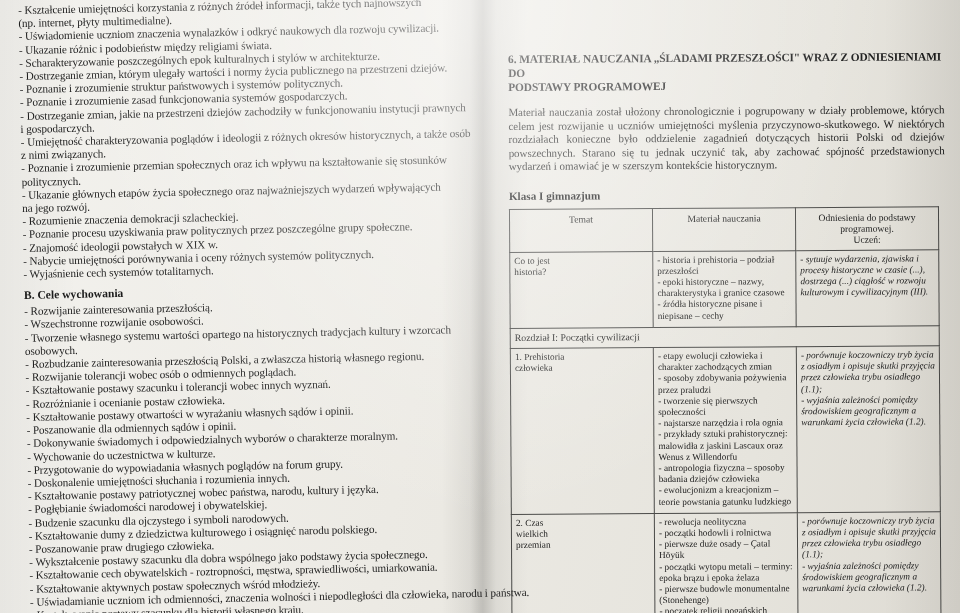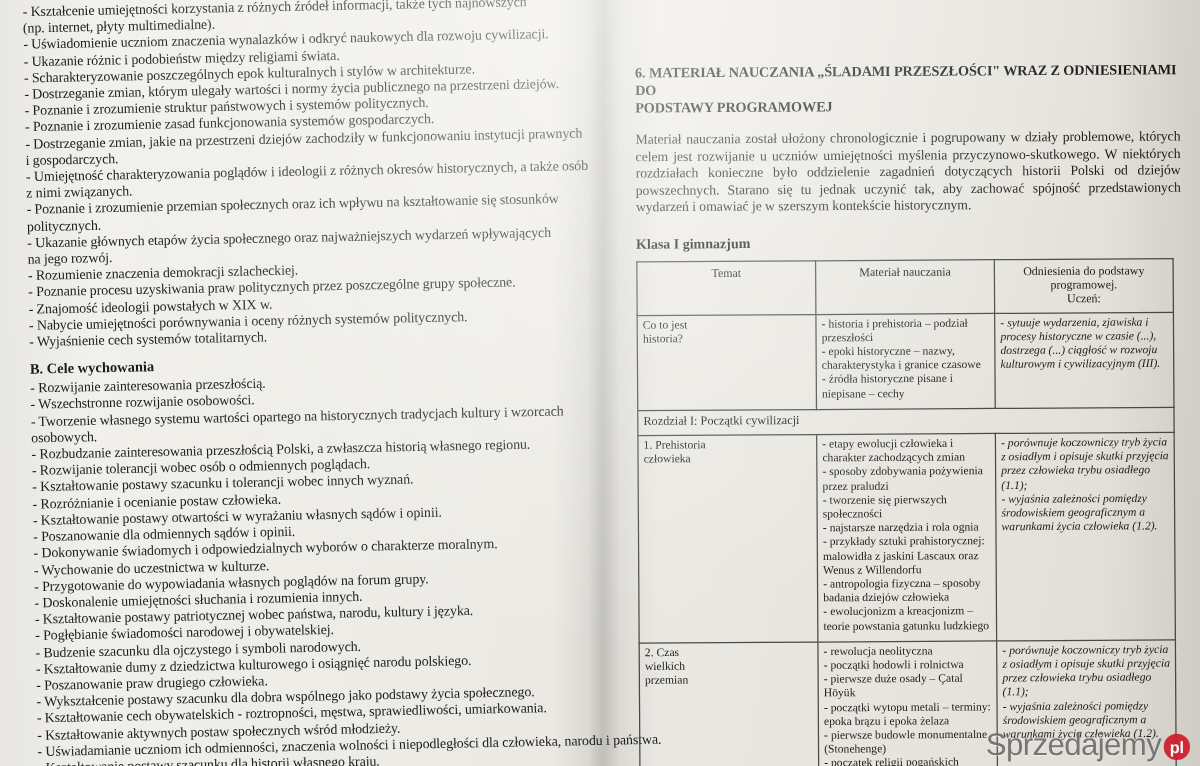--- a/index.html
+++ b/index.html
@@ -304,18 +304,14 @@
           <td class="c3 ital">
             <span class="cellline">- porównuje koczowniczy tryb życia z osiadłym i opisuje skutki przyjęcia przez człowieka trybu osiadłego (1.1);</span>
             <span class="cellline">- wyjaśnia zależności pomiędzy środowiskiem geograficznym a warunkami życia człowieka (1.2).</span>
           </td>
         </tr>
 
       </tbody>
     </table>
   </div>
 
-  <div class="wm">
-    <span class="wm-text">Sprzedajemy</span>
-    <span class="wm-pl">pl</span>
-  </div>
 
 </div>
 
 </body></html>

